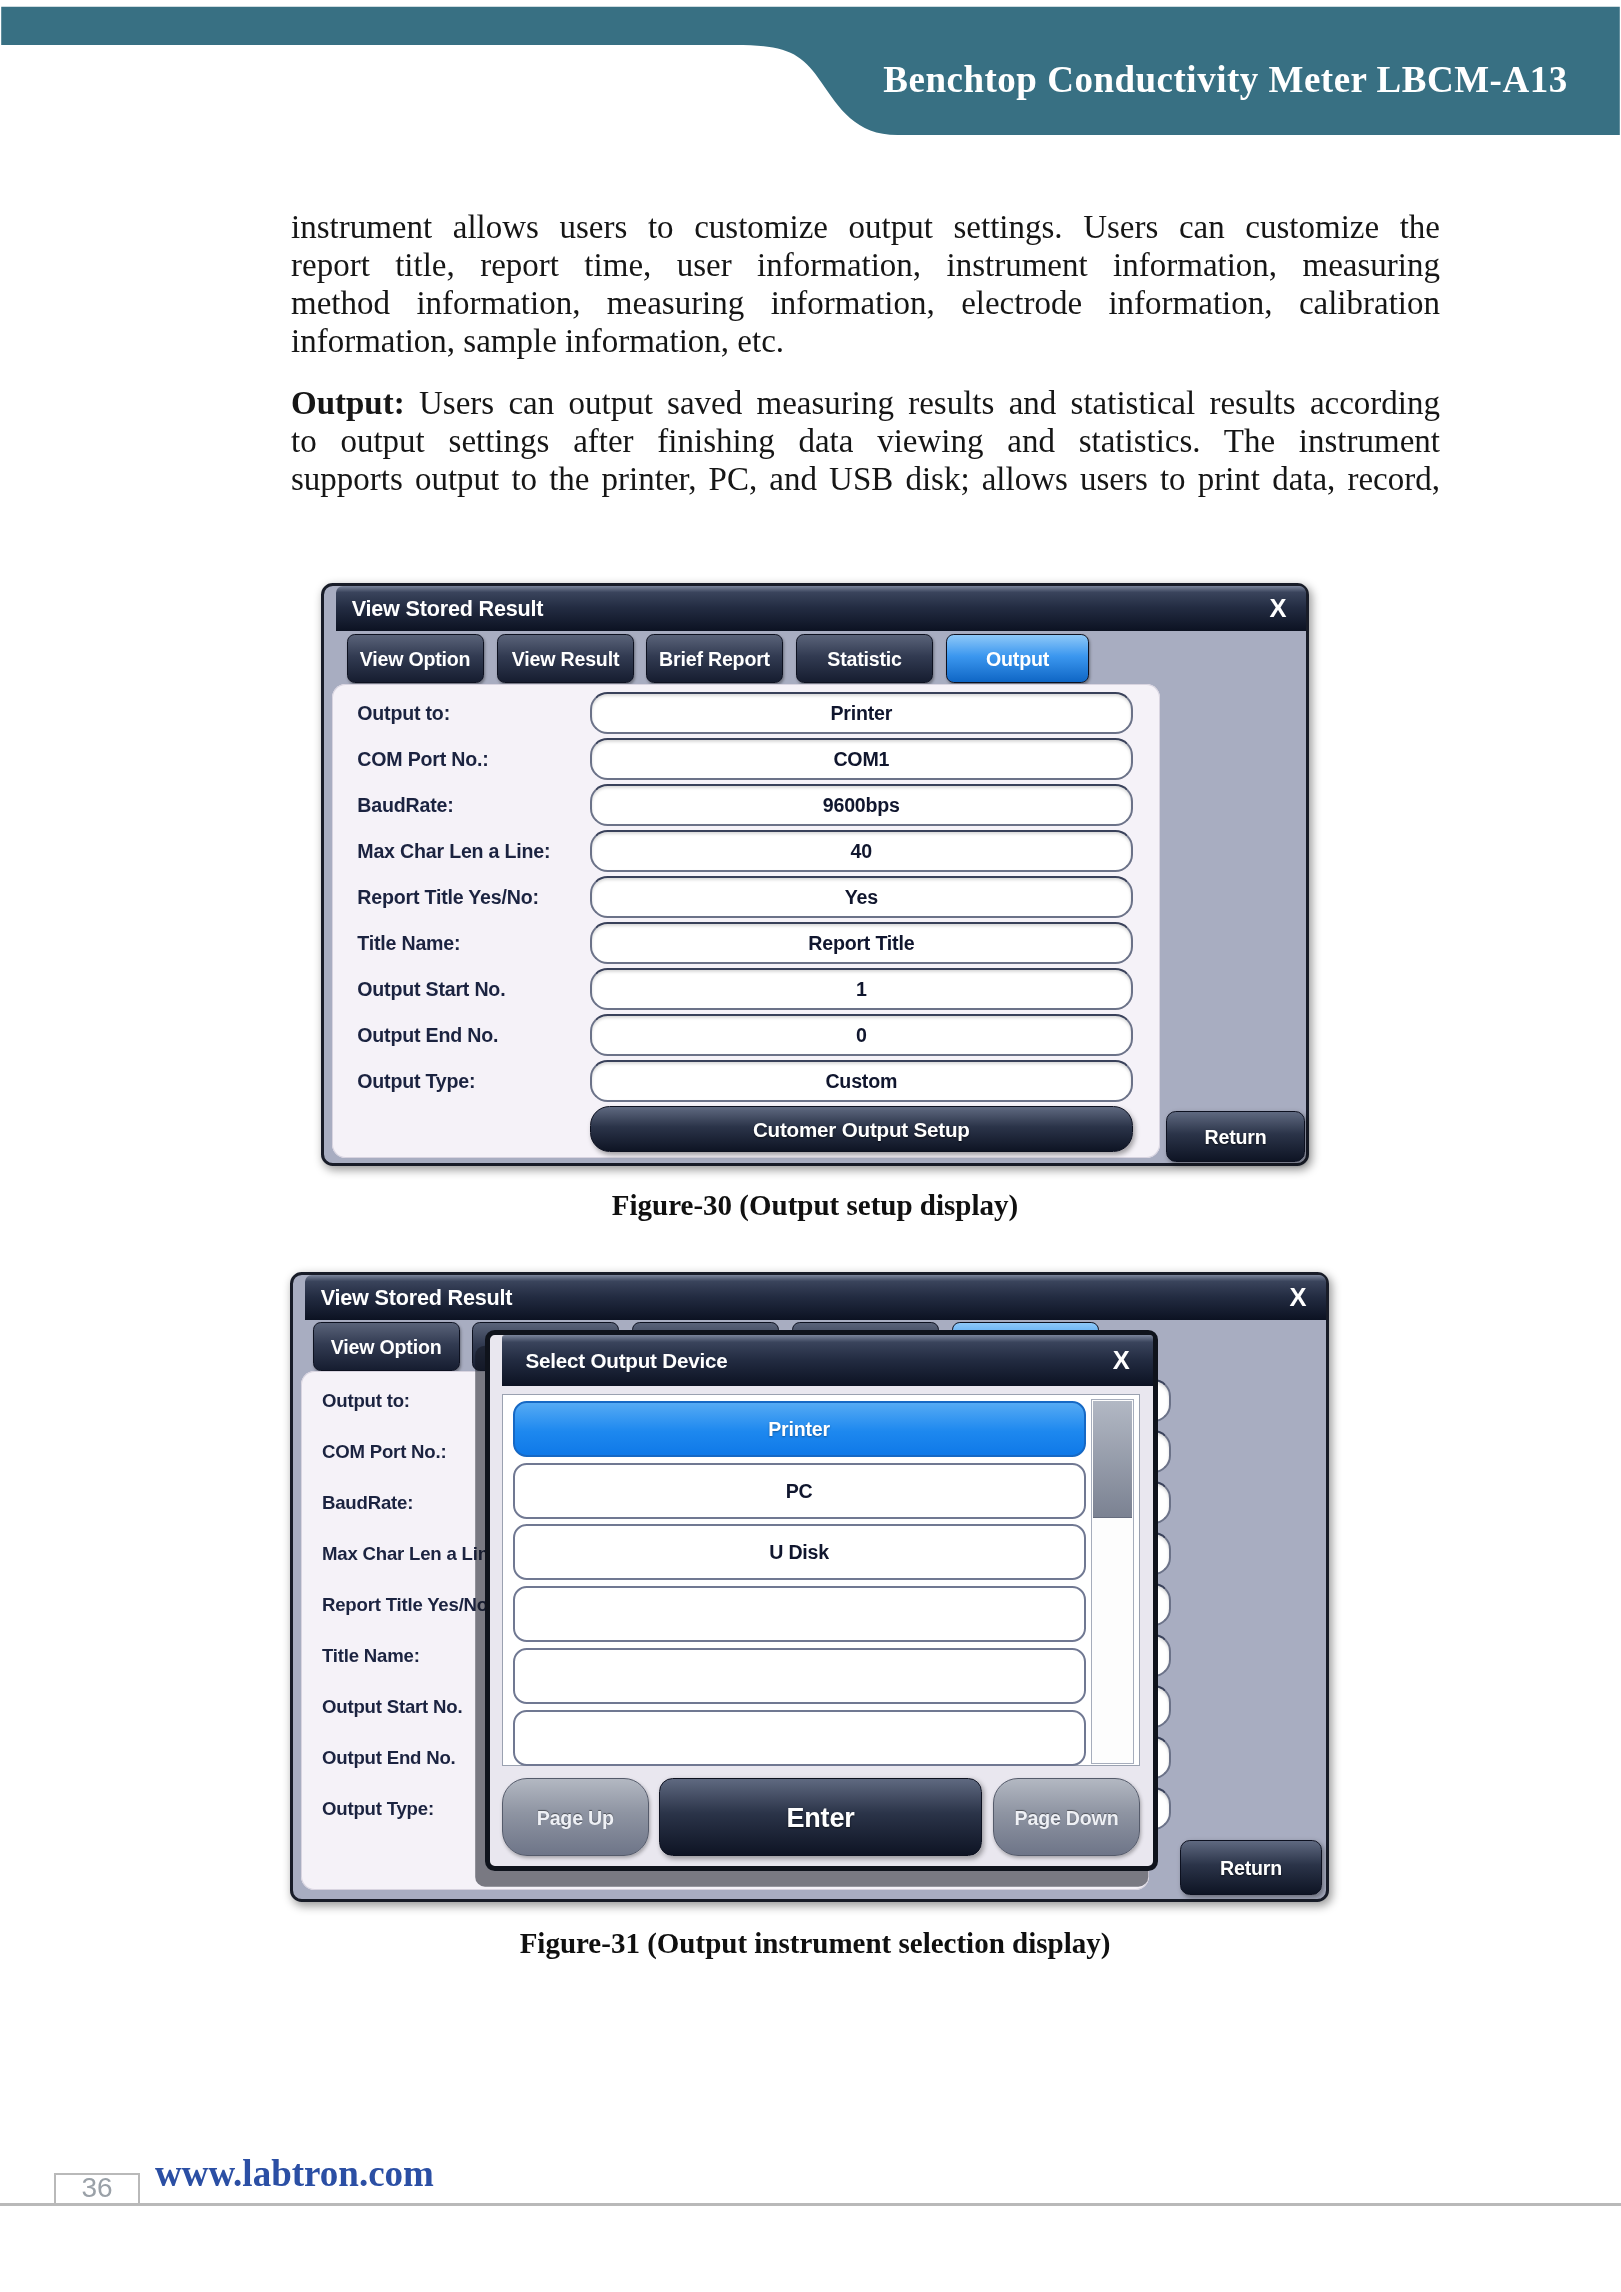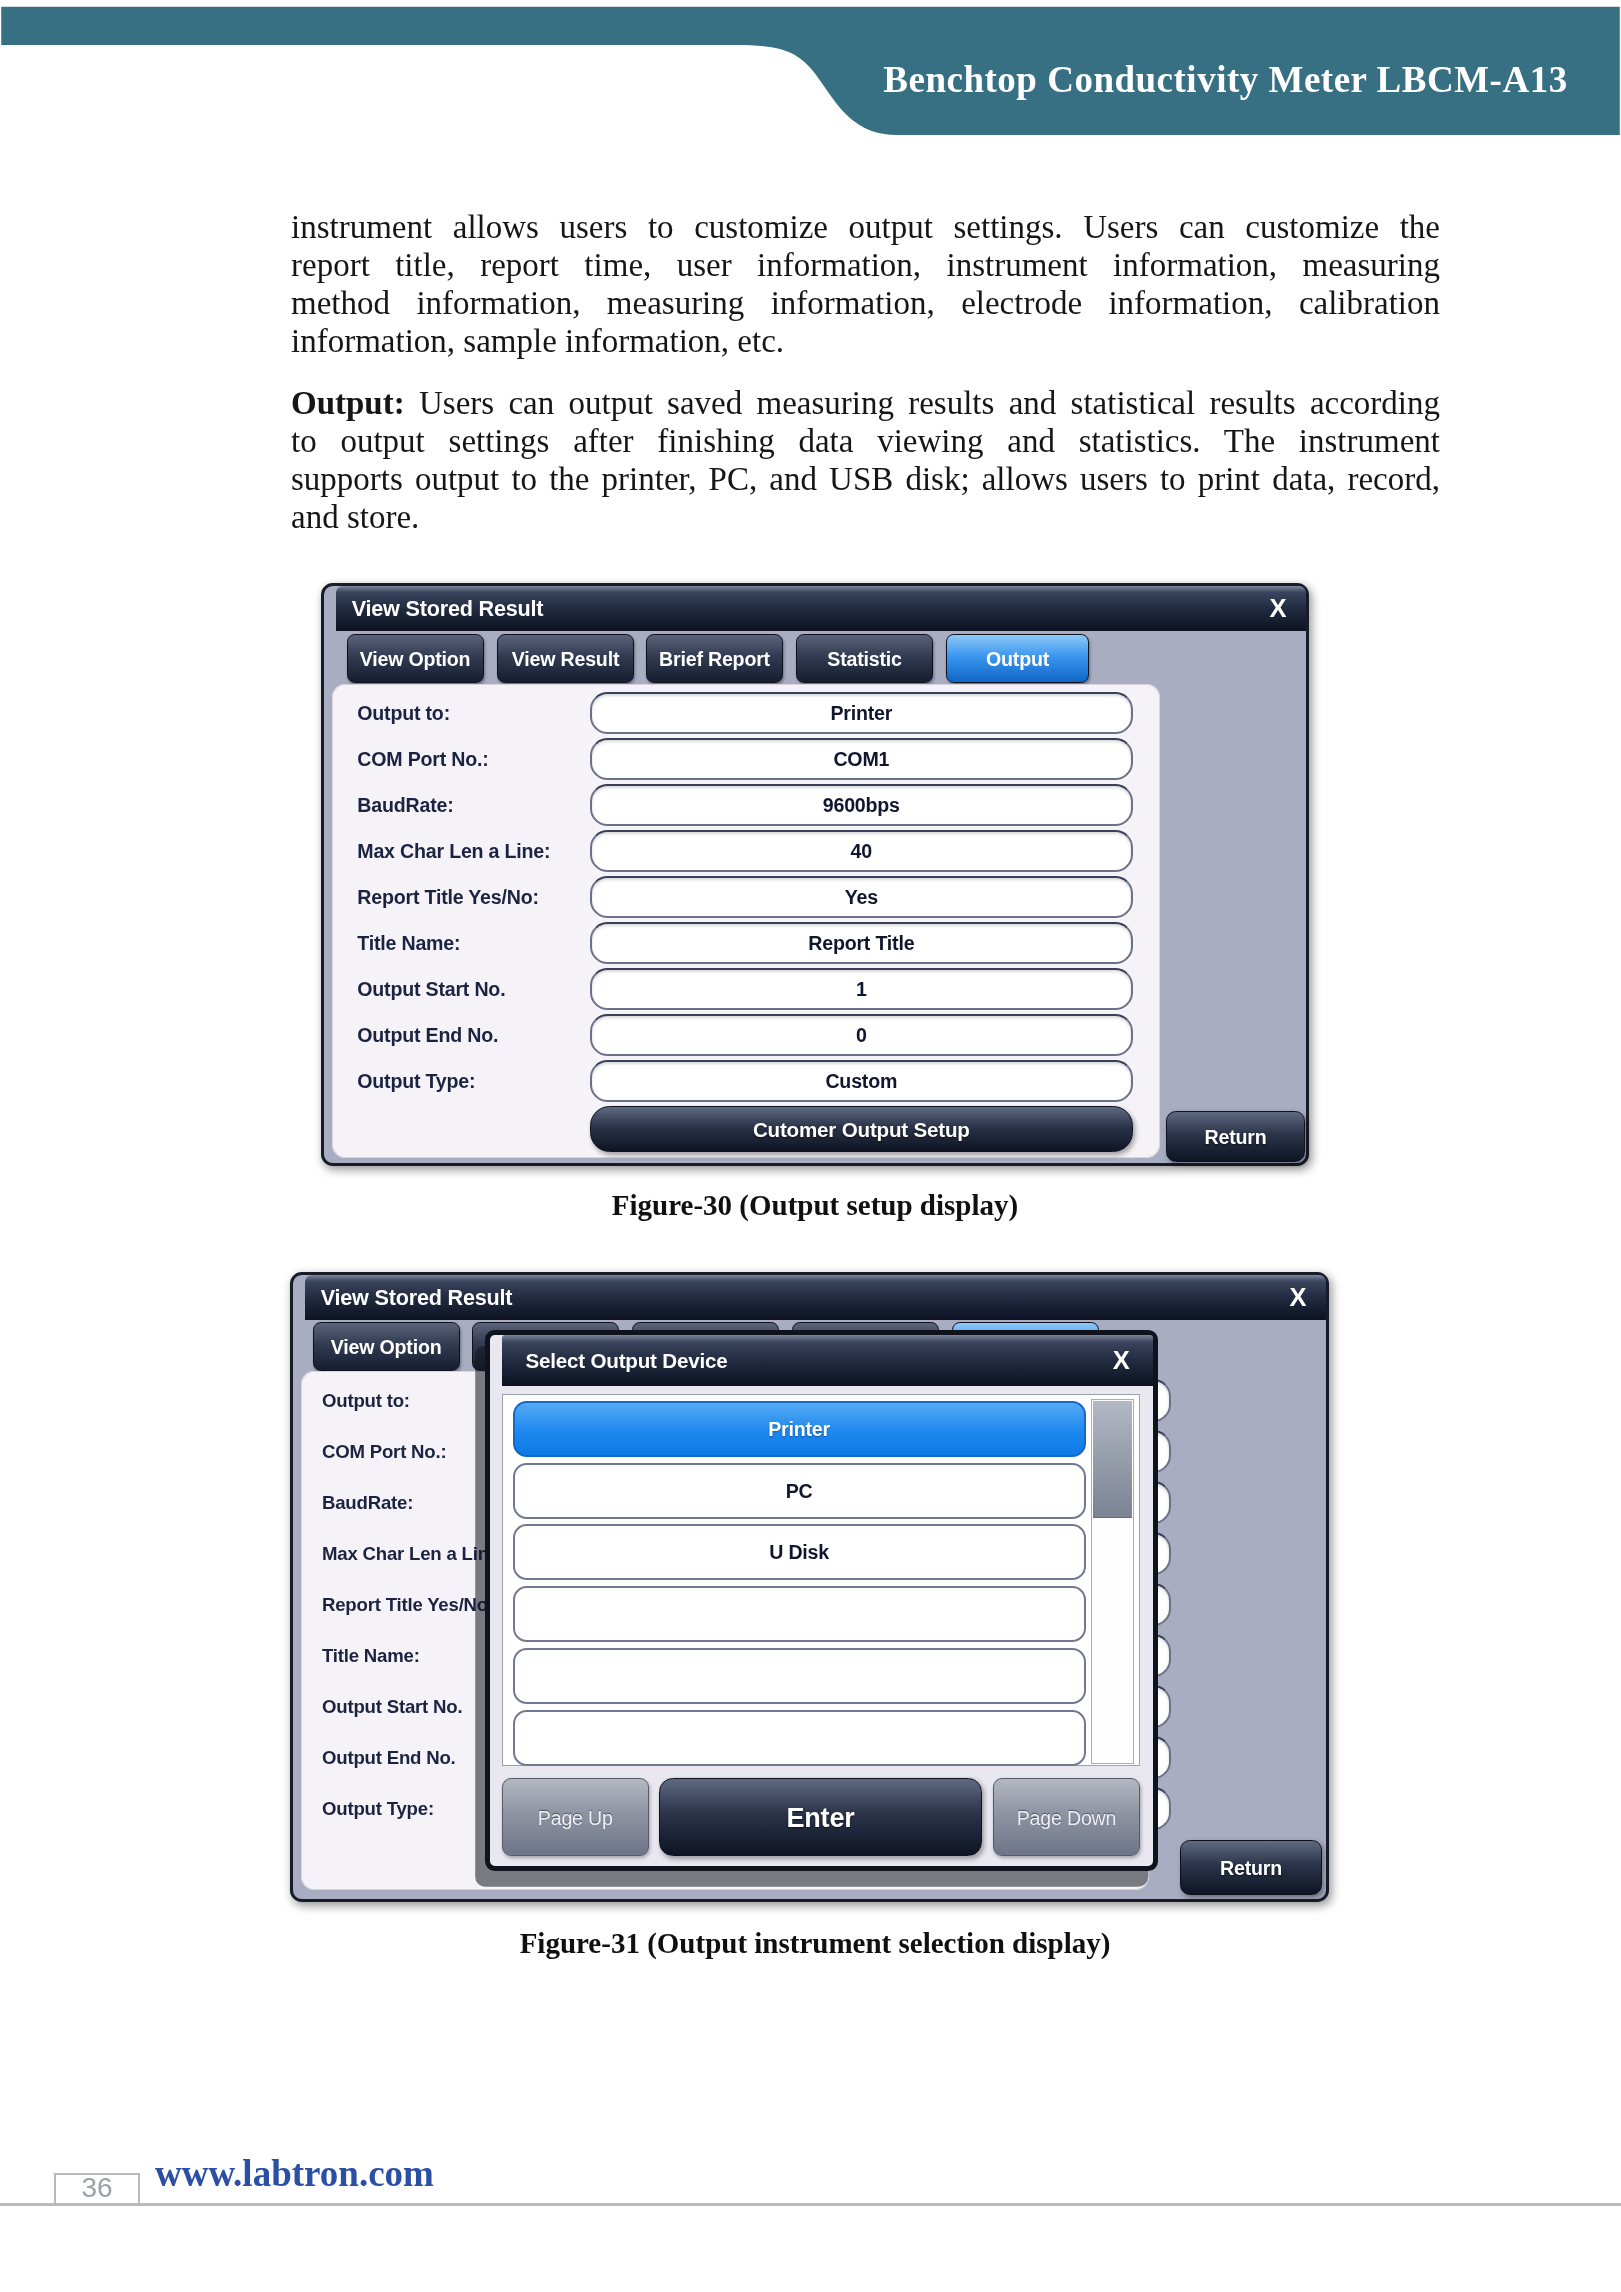--- a/index.html
+++ b/index.html
@@ -45,23 +45,23 @@
   .modal{position:absolute;background:#e9e7ef;border:5.9px solid #0f131c;border-radius:9.8px;
          box-sizing:border-box;box-shadow:-9.8px 15.7px 0 rgba(18,22,33,.55);z-index:5;}
   .mlist{position:absolute;background:#ffffff;border:1px solid #9aa1b0;box-sizing:border-box;}
   .mrow{position:absolute;background:#ffffff;border:2px solid #707892;border-radius:13.7px;
         box-sizing:border-box;text-align:center;color:#10162e;font-weight:bold;font-size:19.6px;}
   .mrow.sel{background:linear-gradient(180deg,#55aaf4 0%,#1d88ef 55%,#0f79e8 100%);
             border-color:#1668c4;color:#ffffff;text-shadow:0 1px 2px rgba(0,0,0,.35);}
   .mscroll{position:absolute;background:#fdfdfd;border:1px solid #a6adbc;box-sizing:border-box;}
   .mthumb{position:absolute;left:1px;top:1px;right:1px;height:116px;
           background:linear-gradient(180deg,#b2b8c4 0%,#7b8292 100%);border-bottom:1px solid #666d7e;}
-  .graybtn{position:absolute;border:1px solid #555b6b;box-sizing:border-box;border-radius:9px;
+  .graybtn{position:absolute;border:1px solid #555b6b;box-sizing:border-box;border-radius:25px;
            background:linear-gradient(180deg,#b3b8c2 0%,#8e94a2 45%,#6e7588 100%);
-           color:#eef0f5;font-weight:normal;text-align:center;text-shadow:0 -1px 1px rgba(0,0,0,.45);
+           color:#eef0f5;font-weight:bold;text-align:center;text-shadow:0 -1px 1px rgba(0,0,0,.45);
            box-shadow:1px 2px 3.9px rgba(0,0,0,.3);}
   .tab-peek{position:absolute;height:49px;border:1px solid #0d1120;border-radius:7.8px;box-sizing:border-box;
             background:linear-gradient(180deg,#5a6379 0%,#323b52 45%,#161d30 100%);}
   .tab-peek.blue{background:linear-gradient(180deg,#8ec8f8 0%,#3b97ef 45%,#0f66c5 100%);}
   
   .foot-line{position:absolute;left:0;top:2203px;width:1621px;height:2.9px;background:#b9b9b9;}
   .foot-bump{position:absolute;left:54px;top:2173px;width:86px;height:30px;background:#ffffff;
              border:2.9px solid #b9b9b9;border-bottom:none;box-sizing:border-box;
              text-align:center;line-height:25.5px;font-family:"Liberation Sans",sans-serif;
              font-size:28px;color:#9aa1a8;}
@@ -81,21 +81,20 @@
     <div class="pline">instrument allows users to customize output settings. Users can customize the</div>
     <div class="pline">report title, report time, user information, instrument information, measuring</div>
     <div class="pline">method information, measuring information, electrode information, calibration</div>
     <div class="pline-last">information, sample information, etc.</div>
   </div>
 
   <div class="para" style="top:384px;">
     <div class="pline"><span class="b">Output:</span><span> Users can output saved measuring results and statistical results according</span></div>
     <div class="pline">to output settings after finishing data viewing and statistics. The instrument</div>
     <div class="pline">supports output to the printer, PC, and USB disk; allows users to print data, record,</div>
-    <div class="pline-last">and store.</div>
   </div>
 
   <div class="win" style="left:321px;top:583px;width:982px;height:577px;">
     <div class="tbar">
       <span class="tbar-text">View Stored Result</span>
       <span class="tbar-x">X</span>
     </div>
     <div class="tab" style="left:22.5px;top:48px;width:137px;">View Option</div>
     <div class="tab" style="left:173px;top:48px;width:137px;">View Result</div>
     <div class="tab" style="left:322px;top:48px;width:137px;">Brief Report</div>

